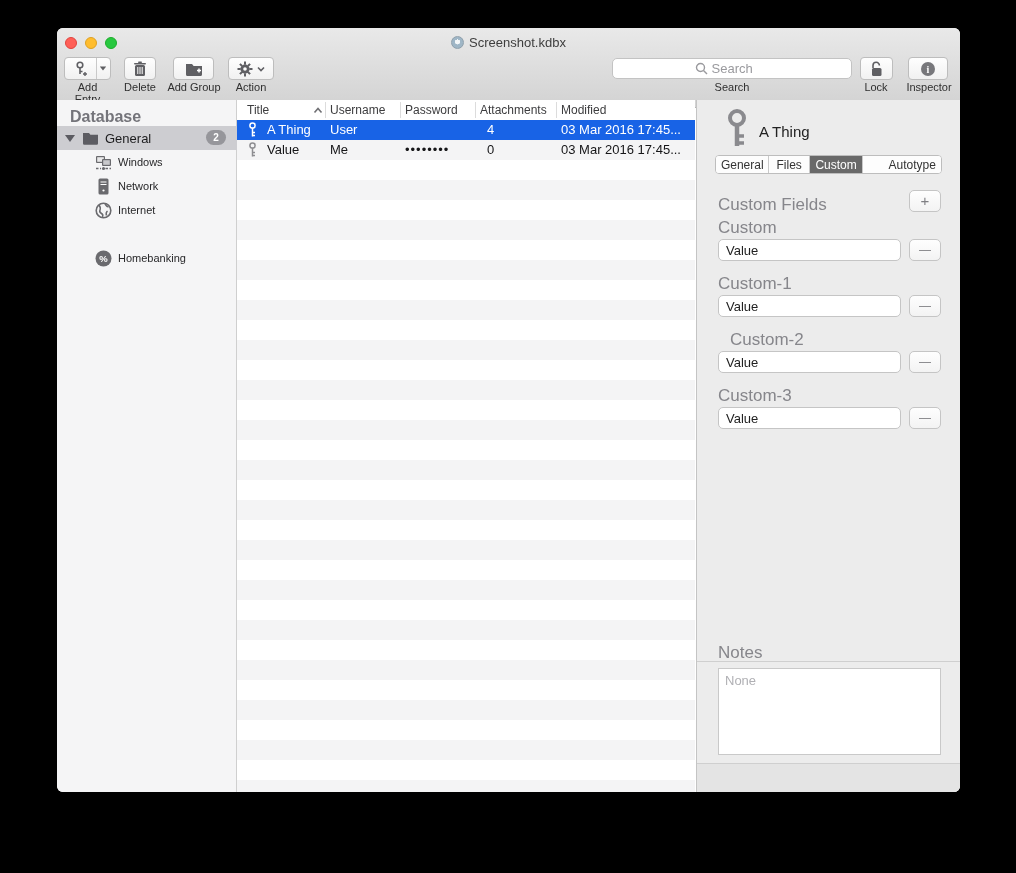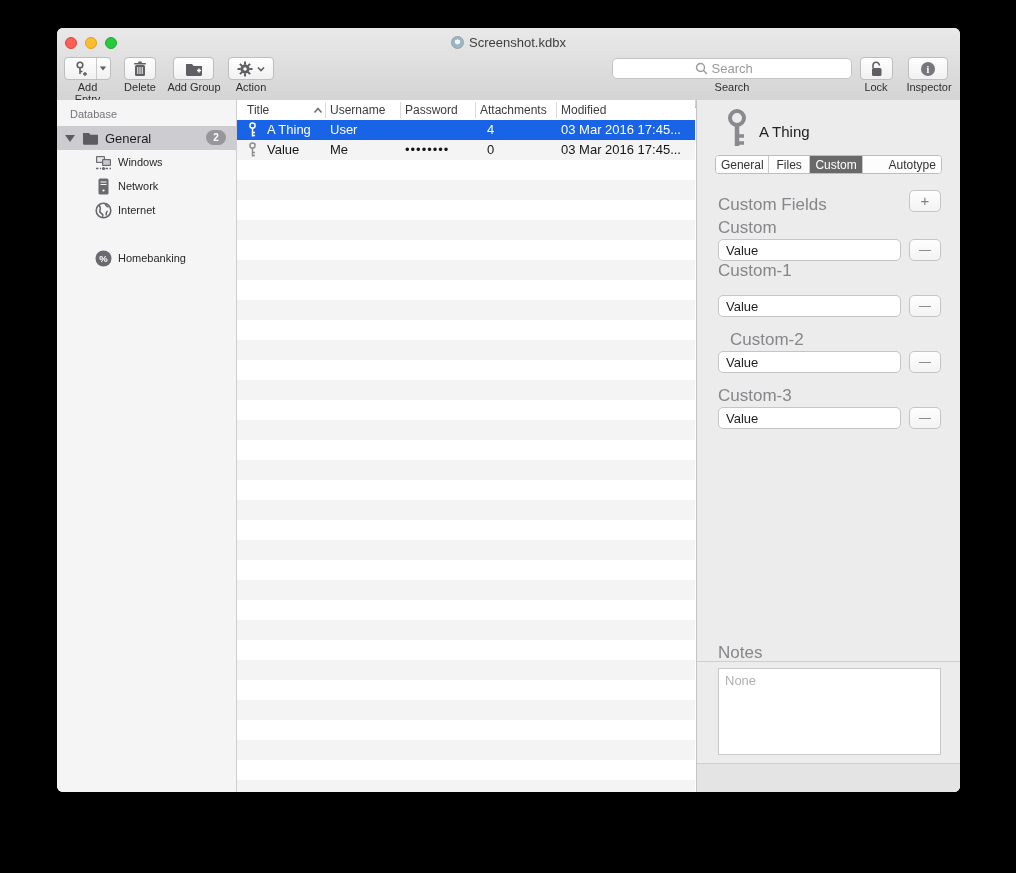--- a/index.html
+++ b/index.html
@@ -24,21 +24,21 @@
   .seg-split { width:1px; align-self:stretch; background:#c9c9c9; }
   .dd-arrow { width:0; height:0; border-left:4px solid transparent; border-right:4px solid transparent; border-top:5px solid #5f5f63; }
 
   .search-field { position:absolute; left:555px; top:30px; width:240px; height:21px; background:#fff;
     border:1px solid #c3c3c3; border-radius:5px; display:flex; align-items:center; justify-content:center; gap:4px; }
   .search-field input { border:none; outline:none; width:58px; font-size:13px; color:#444; background:transparent; }
   .search-field input::placeholder { color:#9a9a9e; }
 
   
   .sidebar { position:absolute; left:0; top:72px; width:180px; height:692px; background:#f5f5f6; border-right:1px solid #cfcfcf; }
-  .sb-header { position:absolute; left:13px; top:8px; font-size:11px; font-weight:normal; color:#74747a; }
+  .sb-header { position:absolute; left:13px; top:8px; font-size:16px; font-weight:bold; color:#74747a; }
   .sb-group { position:absolute; left:0; top:26px; width:180px; height:24px; background:#cdcdd1; display:flex; align-items:center; }
   .sb-tri { width:0; height:0; border-left:5px solid transparent; border-right:5px solid transparent; border-top:7px solid #5c5c62; margin-left:8px; }
   .sb-group-label { font-size:13px; color:#1c1c1e; margin-left:6px; }
   .sb-badge { position:absolute; right:11px; top:4px; min-width:20px; height:15px; border-radius:8px; background:#96969b;
     color:#fff; font-size:10px; font-weight:bold; text-align:center; line-height:15px; padding:0 5px; }
   .sb-item { position:absolute; left:0; width:180px; height:24px; display:flex; align-items:center; }
   .sb-item .ic { width:17px; height:17px; margin-left:38px; flex:none; }
   .sb-item span { font-size:11px; color:#28282a; margin-left:6px; }
 
   
@@ -292,21 +292,21 @@
         <div class="tab" style="flex:1.1;">Autotype</div>
       </div>
 
       <div class="insp-label" style="left:21px; top:95px;">Custom Fields</div>
       <div class="sq-btn" style="top:90px;">+</div>
 
       <div class="insp-label" style="left:21px; top:118px;">Custom</div>
       <input class="val-input" style="top: 139px;" value="Value">
       <div class="sq-btn" style="top:139px; font-size:12px; line-height:20px;">—</div>
 
-      <div class="insp-label" style="left:21px; top:161px;">Custom-1</div>
+      <div class="insp-label" style="left:21px; top:174px;">Custom-1</div>
       <input class="val-input" style="top: 195px;" value="Value">
       <div class="sq-btn" style="top:195px; font-size:12px; line-height:20px;">—</div>
 
       <div class="insp-label" style="left:33px; top:230px;">Custom-2</div>
       <input class="val-input" style="top: 251px;" value="Value">
       <div class="sq-btn" style="top:251px; font-size:12px; line-height:20px;">—</div>
 
       <div class="insp-label" style="left:21px; top:286px;">Custom-3</div>
       <input class="val-input" style="top: 307px;" value="Value">
       <div class="sq-btn" style="top:307px; font-size:12px; line-height:20px;">—</div>

